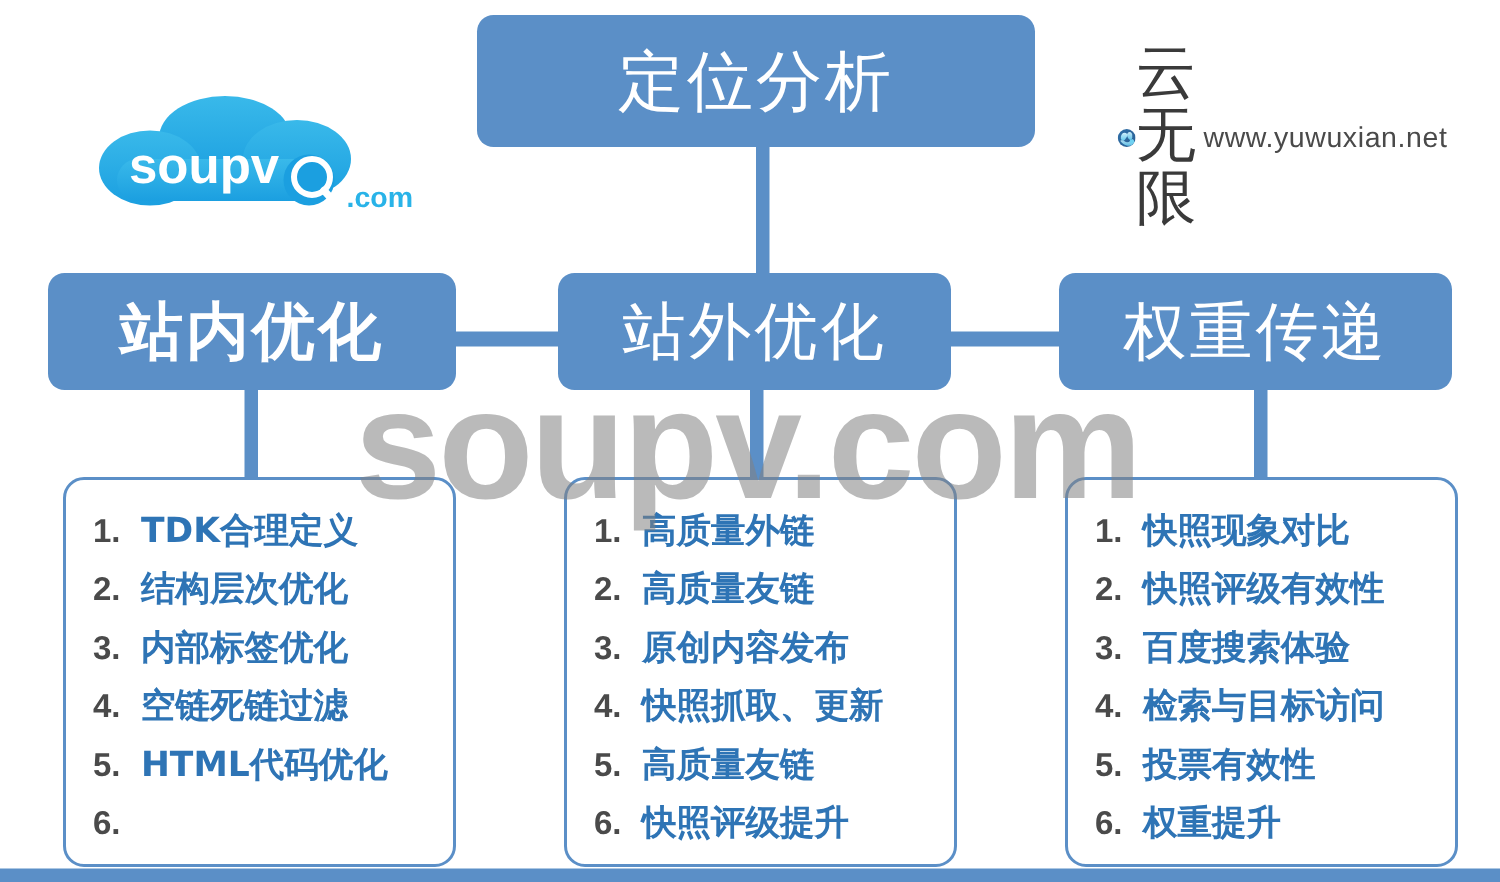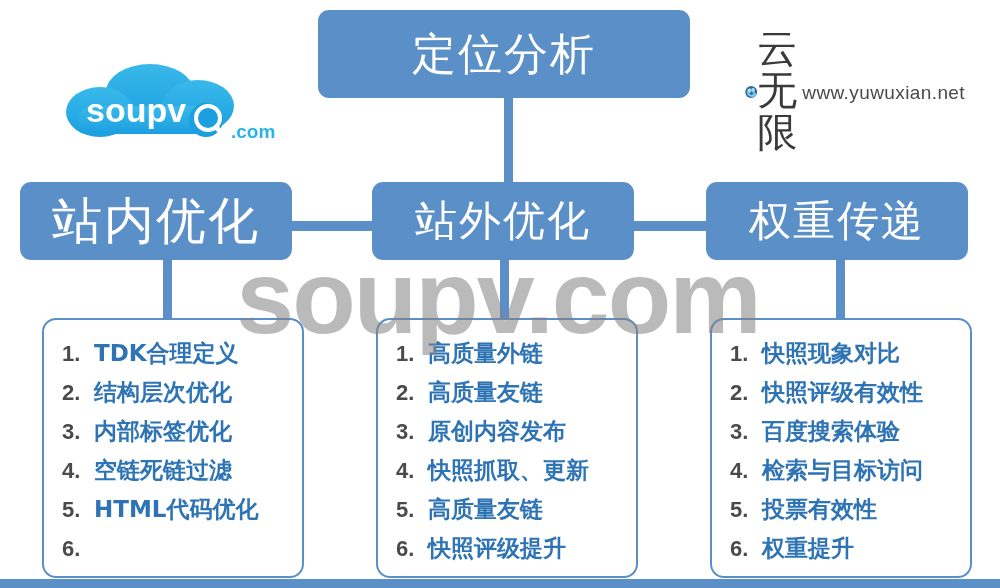--- a/index.html
+++ b/index.html
@@ -38,21 +38,21 @@
 
   
   .blue-box {
     position:absolute; background:#5b8fc7; border-radius:11px;
     color:#ffffff; display:flex; align-items:center; justify-content:center;
     z-index:3;
     font-family:"DejaVu Sans","Liberation Sans",sans-serif;
     letter-spacing:2px;
   }
   .box-top   { left:318px; top:10px;  width:372px; height:88px;  font-size:44px; }
-  .box-l2    { left:20px;  top:182px; width:272px; height:78px;  font-size:50px; }
+  .box-l2    { left:32px;  top:182px; width:272px; height:78px;  font-size:42px;font-weight:bold; }
   .box-m2    { left:372px; top:182px; width:262px; height:78px;  font-size:42px; }
   .box-r2    { left:706px; top:182px; width:262px; height:78px;  font-size:42px; }
 
   
   .card {
     position:absolute; background:#ffffff;
     border:2px solid #5b8fc7; border-radius:14px;
     z-index:5; padding:14px 0 10px 0;
   }
   .card-left  { left:42px;  top:318px; width:262px; height:260px; }

